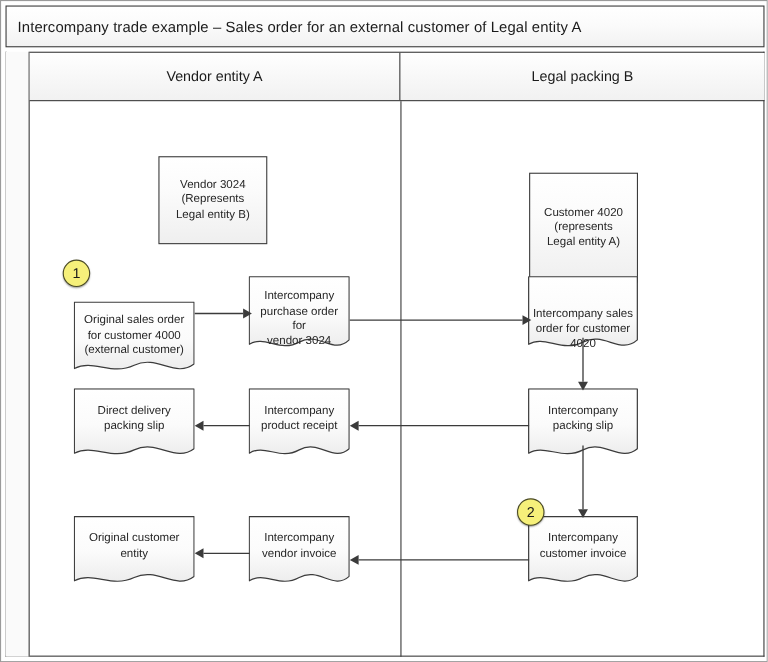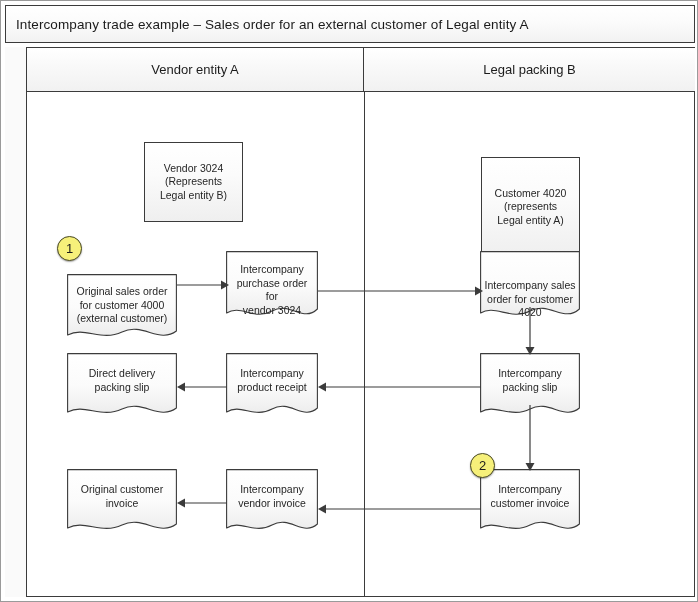--- a/index.html
+++ b/index.html
@@ -301,21 +301,21 @@
       <defs>
           <linearGradient id="g7" x1="0" y1="0" x2="0" y2="1">
         <stop offset="0%" stop-color="#ffffff"></stop>
             <stop offset="55%" stop-color="#fbfbfb"></stop>
             <stop offset="100%" stop-color="#ededed"></stop>
       </linearGradient>
         </defs>
       <path d="M0.6,0.6 H109.4 V55 C92,68 76,46 55,56 C34,66 18,50 0.6,59 Z" fill="url(#g7)" stroke="#3b3b3b" stroke-width="1.1" stroke-linejoin="round"></path>
     </svg>
     <span class="doc-label" style="top:14px;">Original customer
-invoice</span>
+entity</span>
   </div>
 
   <div class="doc" style="left:225px; top:468px; width:92px; height:68px;">
     <svg class="doc-svg" viewBox="0 0 92 68" preserveAspectRatio="none">
       <defs>
           <linearGradient id="g8" x1="0" y1="0" x2="0" y2="1">
         <stop offset="0%" stop-color="#ffffff"></stop>
             <stop offset="55%" stop-color="#fbfbfb"></stop>
             <stop offset="100%" stop-color="#ededed"></stop>
       </linearGradient>

